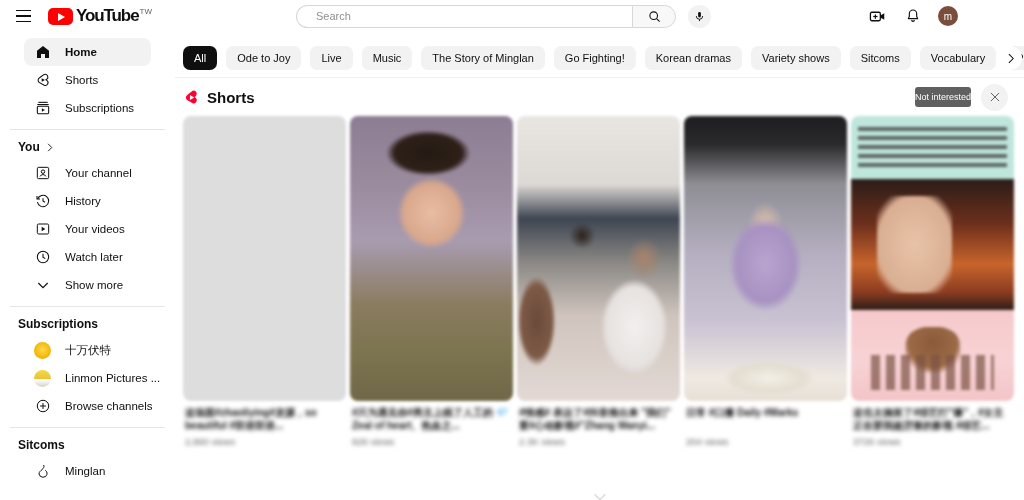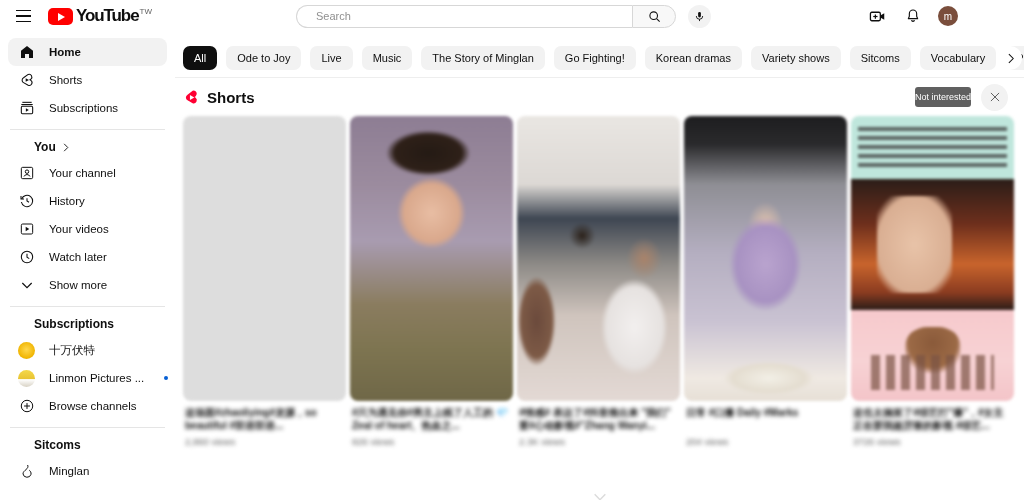--- a/index.html
+++ b/index.html
@@ -78,36 +78,36 @@
     cursor: pointer; font-weight: 500;
   }
 
   
   .sidebar {
     position: absolute; top: 32px; left: 0;
     width: 175px; height: 468px;
     background: #ffffff; padding: 6px 0 0 0;
     overflow: hidden;
   }
-  .nav-section { padding: 0 8px; }
+  .nav-section { padding: 0 24px; }
   .nav-item {
     display: flex; align-items: center; height: 28px;
     border-radius: 8px; padding: 0 10px; cursor: pointer; gap: 14px;
   }
   .nav-item.active { background: #f2f2f2; font-weight: bold; }
   .nav-item .ic { width: 17px; height: 17px; display: flex; align-items: center; justify-content: center; flex: 0 0 17px; }
   .nav-label { font-size: 11.5px; color: #0f0f0f; white-space: nowrap; }
   .nav-item.active .nav-label { font-weight: 600; }
 
   .nav-divider { height: 1px; background: #e5e5e5; margin: 7px 10px; }
 
   .sec-header {
     display: flex; align-items: center; gap: 4px;
     font-size: 12px; font-weight: bold; color: #0f0f0f;
-    padding: 3px 18px 5px 18px; cursor: pointer; margin-left: 16px;
+    padding: 3px 18px 5px 18px; cursor: pointer;
   }
   .sec-header.plain { cursor: default; }
 
   .chan-avatar { width: 17px; height: 17px; border-radius: 50%; flex: 0 0 17px; overflow: hidden; position: relative; }
   .dot-new { width: 4px; height: 4px; border-radius: 50%; background: #065fd4; margin-left: 6px; flex: 0 0 4px; }
 
   
   .main {
     position: absolute; top: 38px; left: 175px;
     width: 849px; height: 468px; background: #ffffff;

